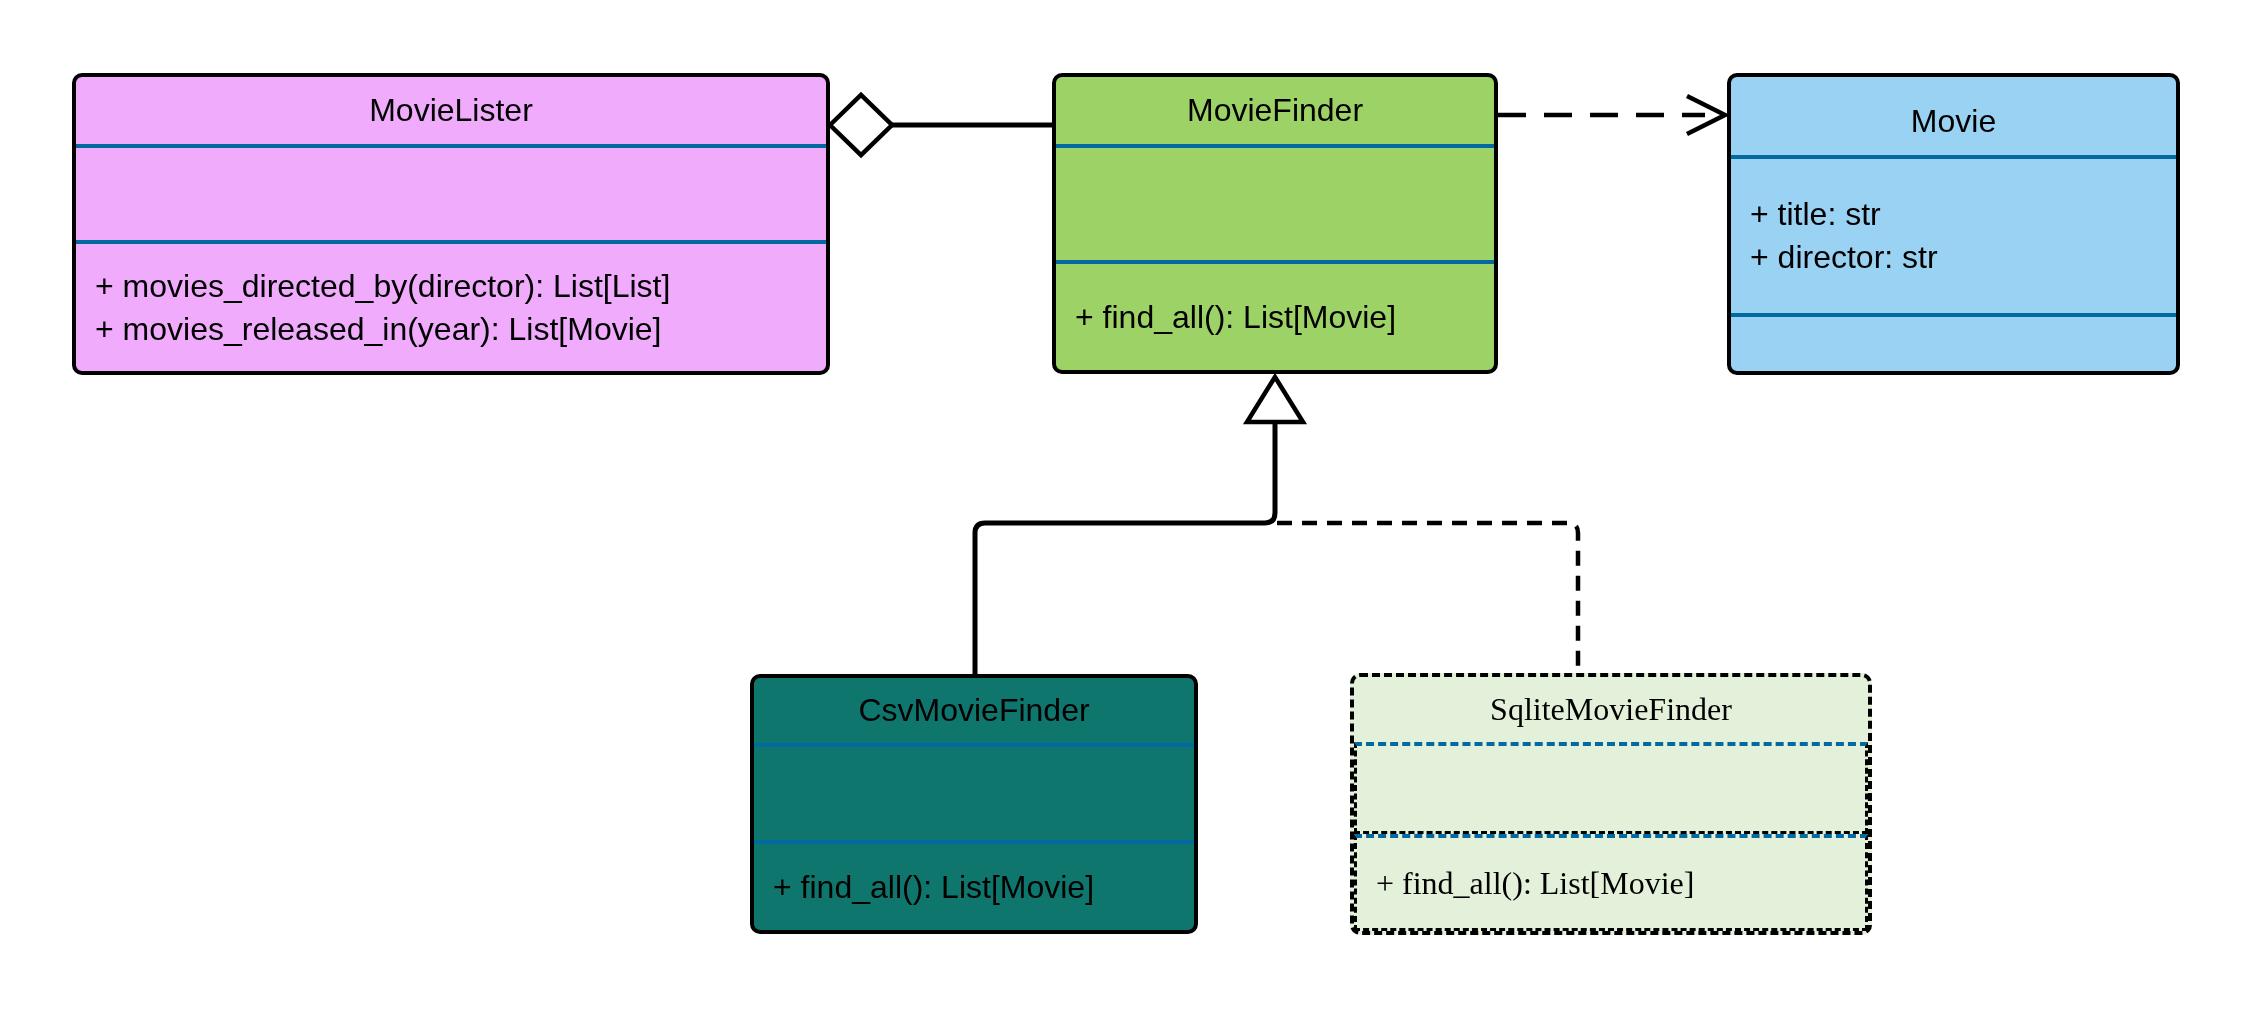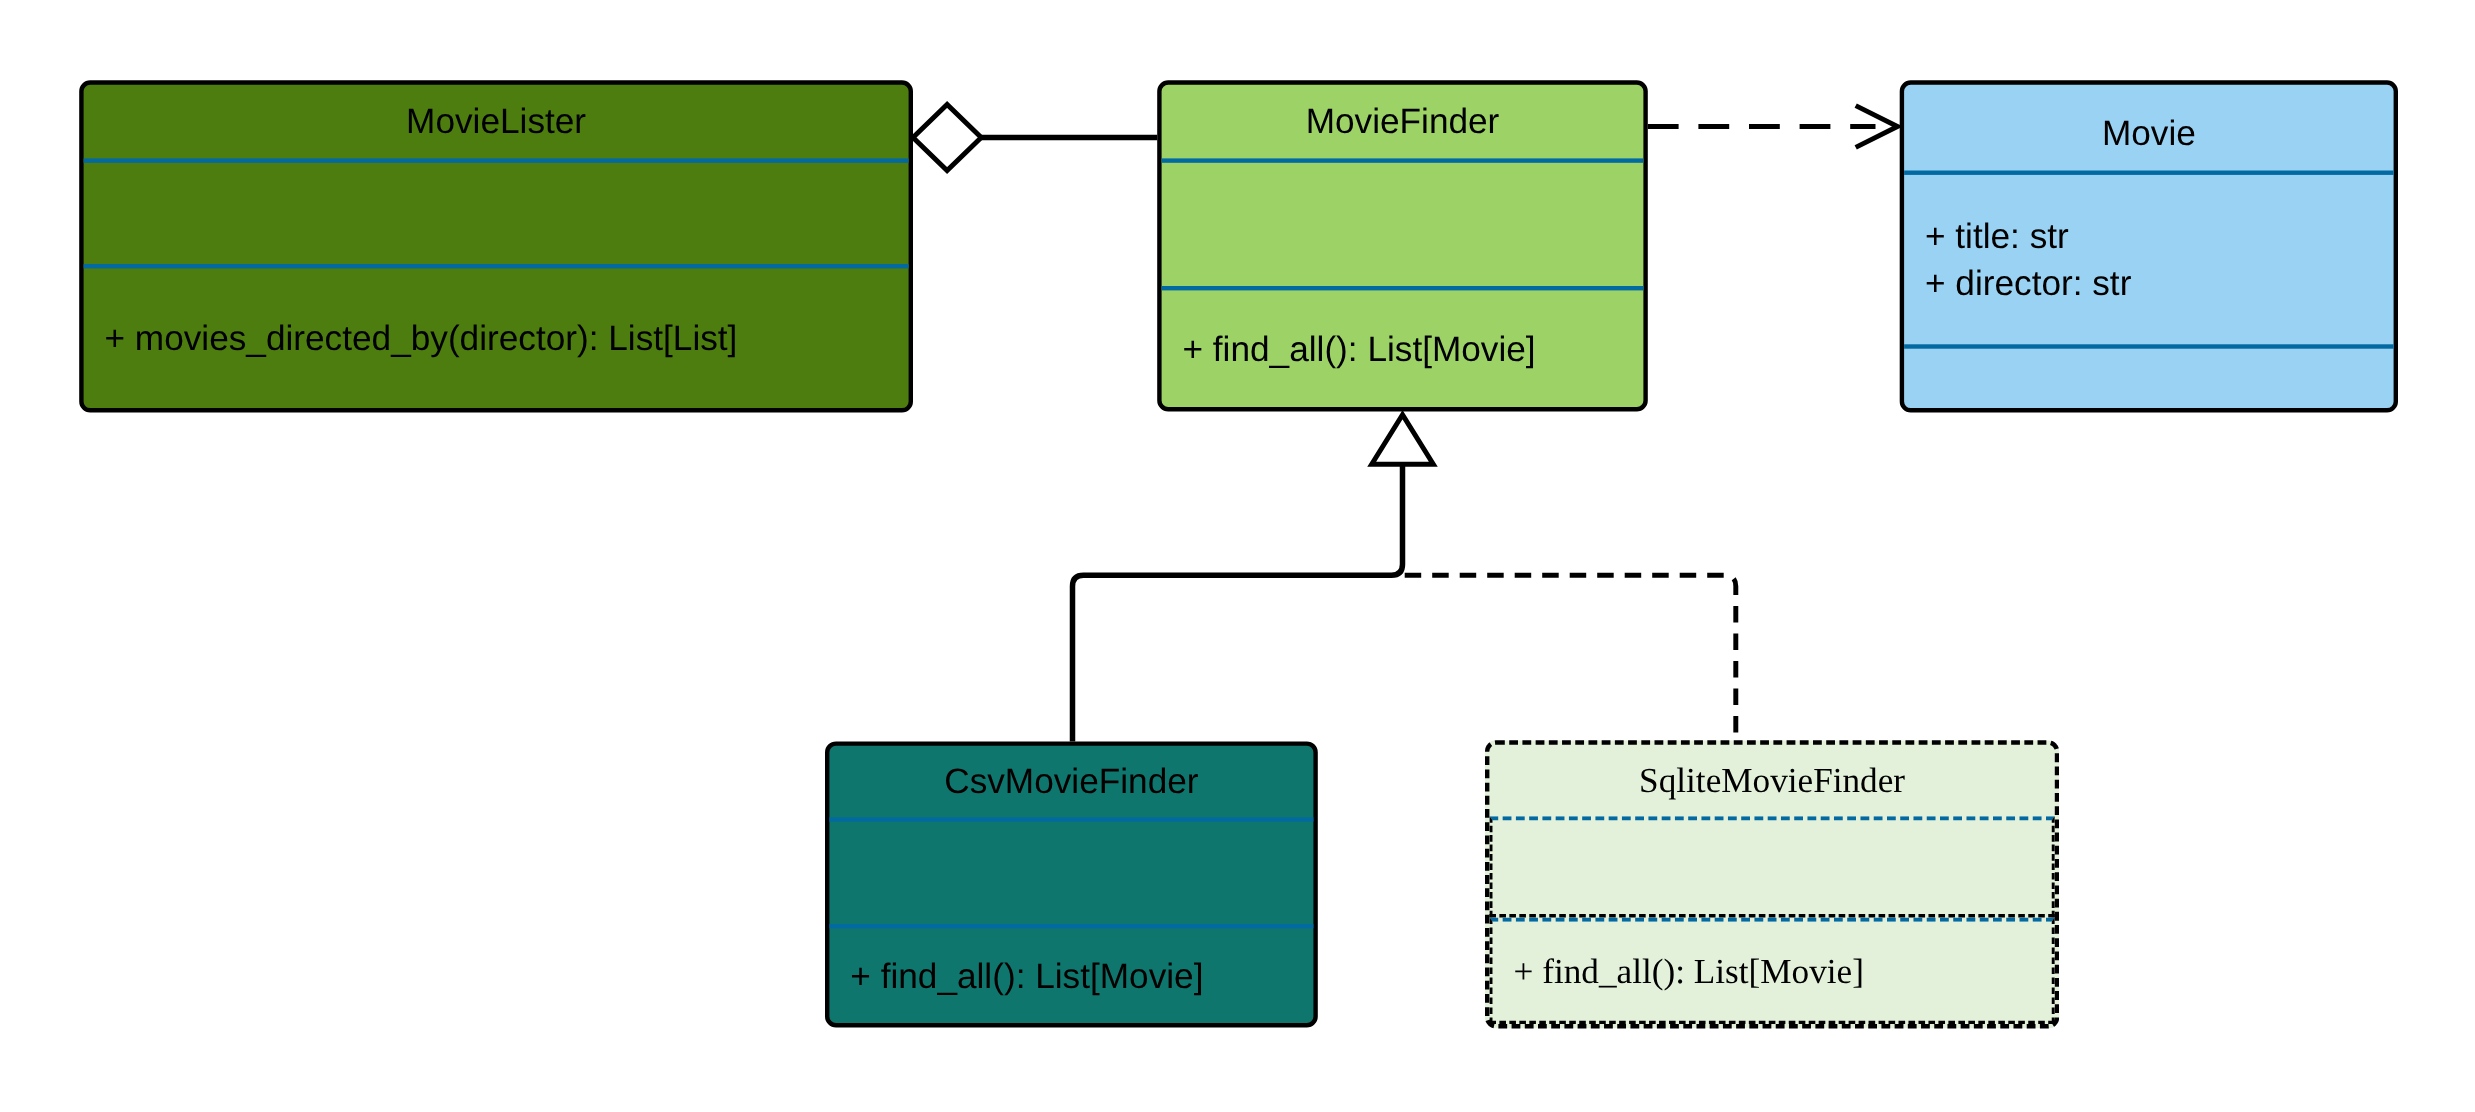--- a/index.html
+++ b/index.html
@@ -107,25 +107,26 @@
     <g>
       <path class="solid-line" d="M 1275 422 L 1275 513 Q 1275 523 1265 523 L 985 523 Q 975 523 975 533 L 975 674"></path>
       <polygon class="hollow-marker" points="1275,377 1247,422 1303,422"></polygon>
     </g>
 
     <g>
       <path class="dash-short" d="M 1277 523 L 1568 523 Q 1578 523 1578 533 L 1578 673"></path>
     </g>
   </svg>
 
-  <div class="uml-class" style="left: 72px; top: 73px; width: 758px; height: 302px; background: #4d7c0f;">
+  <div class="uml-class" style="left: 72px; top: 73px; width: 758px; height: 302px; background: #f0abfc;">
     <div class="compartment class-title" style="height:67px;">MovieLister</div>
     <div class="compartment members" style="height:96px;"></div>
     <div class="compartment members methods-flex">
       <div>+ movies_directed_by(director): List[List]</div>
+      <div>+ movies_released_in(year): List[Movie]</div>
     </div>
   </div>
 
   <div class="uml-class" style="left: 1052px; top: 73px; width: 446px; height: 301px; background: rgb(157, 210, 102);">
     <div class="compartment class-title" style="height:67px;border-radius:28px;">MovieFinder</div>
     <div class="compartment members" style="height:116px;"></div>
     <div class="compartment members methods-flex">
       <div>+ find_all(): List[Movie]</div>
     </div>
   </div>

